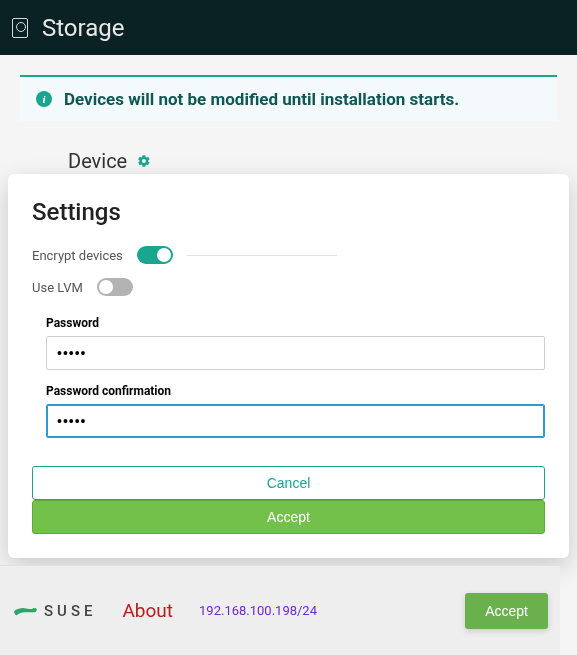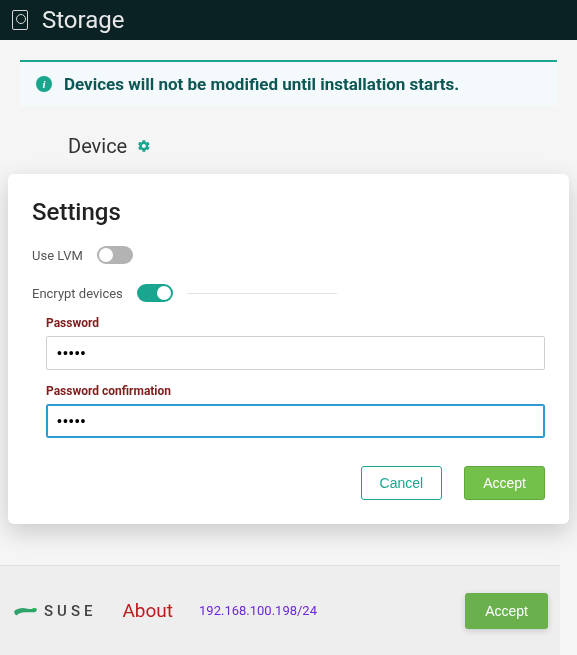--- a/index.html
+++ b/index.html
@@ -7,21 +7,21 @@
     width: 577px;
     height: 655px;
     font-family: -apple-system, BlinkMacSystemFont, "Segoe UI", Roboto, Helvetica, Arial, sans-serif;
     background: #f5f5f5;
     overflow: hidden;
     position: relative;
   }
 
   
   .topbar {
-    height: 40px;
+    height: 55px;
     background: #0a2224;
     display: flex;
     align-items: center;
     padding: 12px 12px;
     gap: 14px;
   }
   .topbar .disk-icon {
     width: 16px;
     height: 20px;
     border: 1px solid #d9d9d9;
@@ -148,43 +148,44 @@
     max-width: 150px;
   }
 
   .field-block {
     margin-left: 14px;
     margin-bottom: 14px;
   }
   .field-block .field-label {
     font-size: 12px;
     font-weight: 700;
-    color: #7f1d1d;
+    color: #000000;
     margin-bottom: 6px;
     display: block;
   }
   .field-block input {
     width: 100%;
     padding: 8px 10px;
     font-size: 14px;
     border: 1px solid #cfcfcf;
     border-radius: 2px;
     outline: none;
     letter-spacing: 1px;
   }
   .field-block input.focus {
     border: 1px solid #2d9bd2;
     box-shadow: 0 0 0 1px #2d9bd2 inset;
   }
 
   .modal-actions {
     display: flex;
     justify-content: flex-end;
-    gap: 22px;
+    gap: 0;
     margin-top: 28px;
+    flex-direction: column;
   }
   .btn {
     padding: 8px 18px;
     font-size: 14px;
     border-radius: 3px;
     cursor: pointer;
     border: 1px solid transparent;
   }
   .btn-outline {
     border: 1px solid #1aa58f;
@@ -263,33 +264,33 @@
       <svg width="14" height="14" viewBox="0 0 24 24" fill="#1aa58f">
         <path d="M19.14,12.94a7,7,0,0,0,.05-.94,7,7,0,0,0-.05-.94l2.11-1.65a.5.5,0,0,0,.12-.64l-2-3.46a.5.5,0,0,0-.61-.22l-2.49,1a7,7,0,0,0-1.63-.94l-.38-2.65A.5.5,0,0,0,13.77,2H9.77a.5.5,0,0,0-.49.42L8.9,5.07a7,7,0,0,0-1.63.94l-2.49-1a.5.5,0,0,0-.61.22l-2,3.46a.5.5,0,0,0,.12.64L4.4,11a7,7,0,0,0-.5.94,7,7,0,0,0,.5.94L2.29,14.53a.5.5,0,0,0-.12.64l2,3.46a.5.5,0,0,0,.61.22l2.49-1a7,7,0,0,0,1.63.94l.38,2.65a.5.5,0,0,0,.49.42h4a.5.5,0,0,0,.49-.42l.38-2.65a7,7,0,0,0,1.63-.94l2.49,1a.5.5,0,0,0,.61-.22l2-3.46a.5.5,0,0,0-.12-.64ZM11.77,15.5A3.5,3.5,0,1,1,15.27,12,3.5,3.5,0,0,1,11.77,15.5Z"></path>
       </svg>
     </span>
   </div>
 </div>
 
 <div class="modal">
   <h2>Settings</h2>
 
-  <div class="form-row">
-    <span class="lbl">Use LVM</span>
-    <span class="toggle off">
-        <span class="knob"></span>
-      </span>
-  </div>
-
   <div class="form-row enc-line">
     <span class="lbl">Encrypt devices</span>
     <span class="toggle on">
         <span class="knob"></span>
       </span>
     <span class="thin-bar"></span>
+  </div>
+
+  <div class="form-row">
+    <span class="lbl">Use LVM</span>
+    <span class="toggle off">
+        <span class="knob"></span>
+      </span>
   </div>
 
   <div class="field-block">
     <label class="field-label">Password</label>
     <input type="text" value="•••••" style="">
   </div>
 
   <div class="field-block">
     <label class="field-label">Password confirmation</label>
     <input type="text" class="focus" value="•••••" style="">

